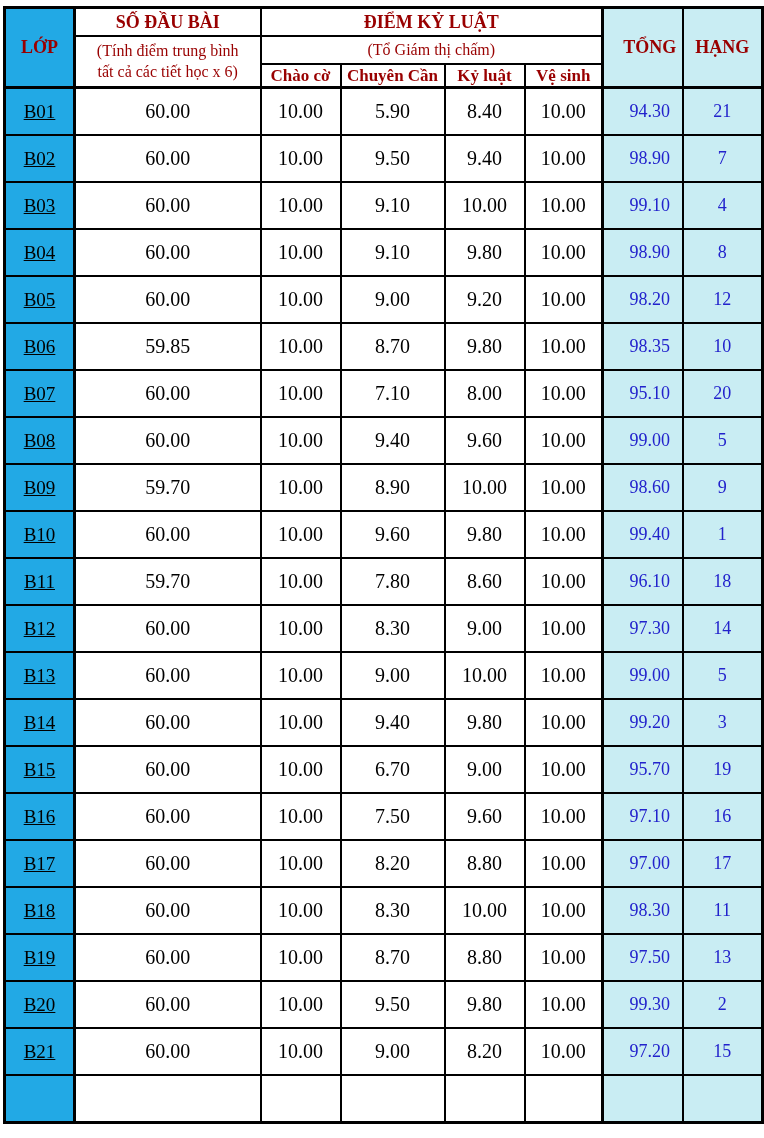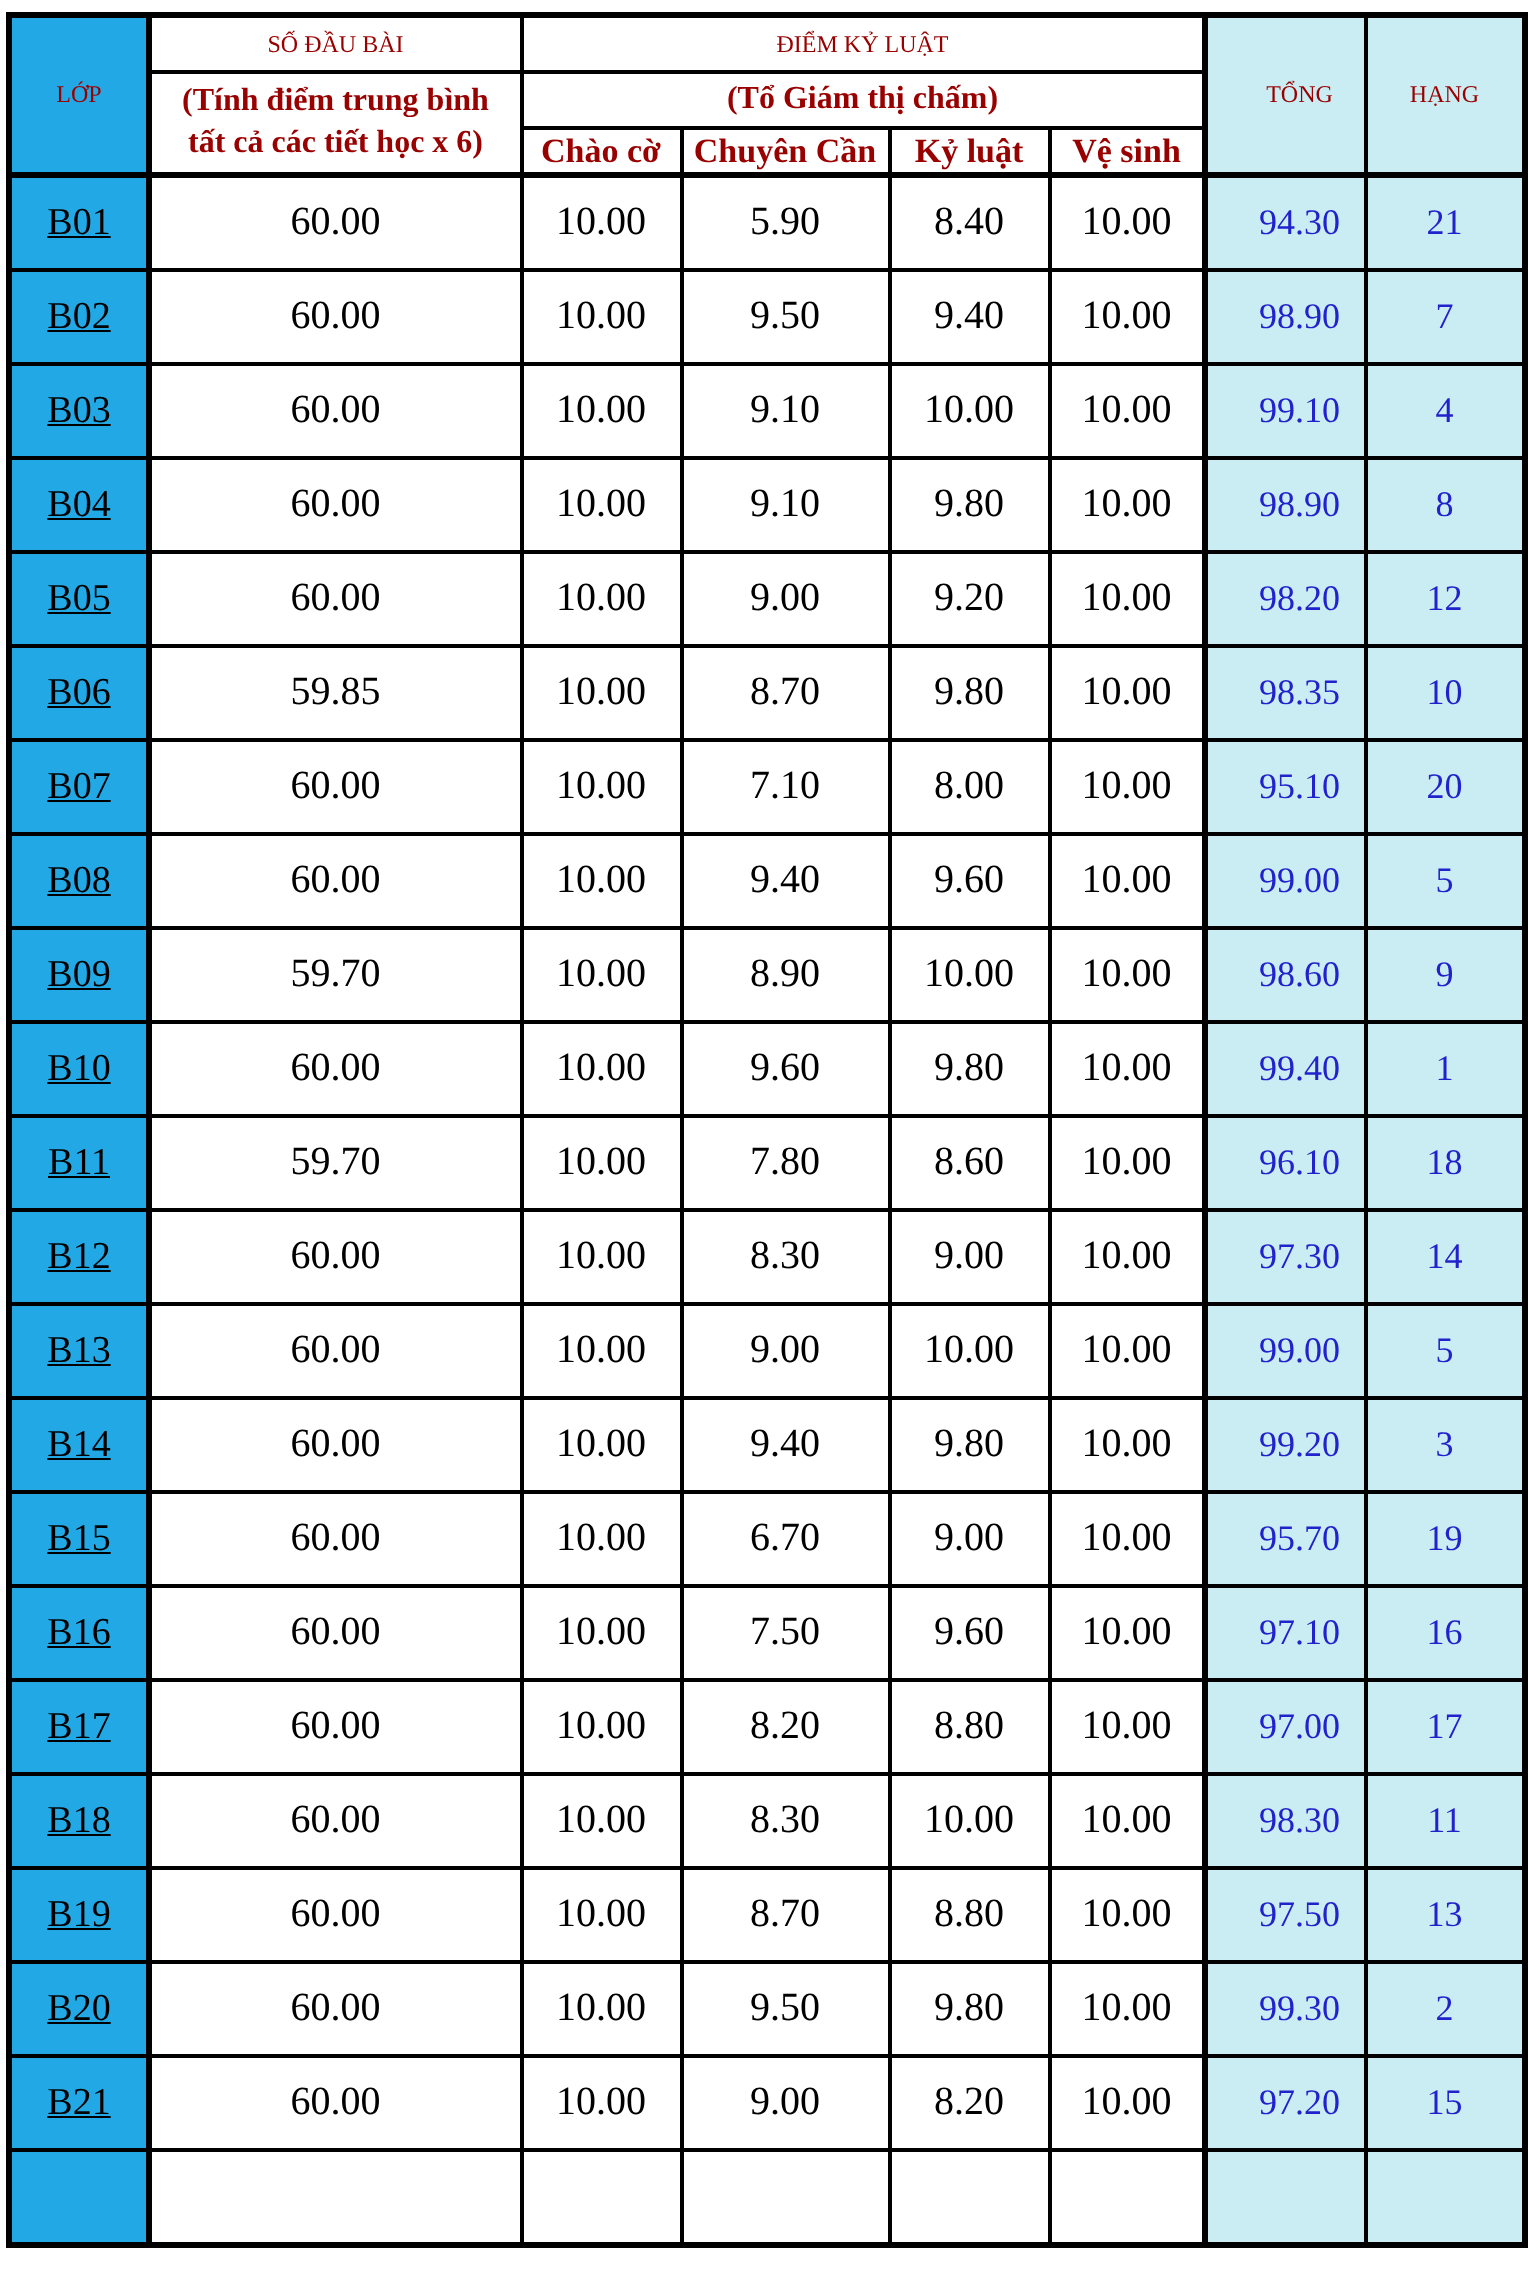--- a/index.html
+++ b/index.html
@@ -29,27 +29,27 @@
     border-collapse:collapse;table-layout:fixed;width:758px;
     margin:6px 0 0 3px;background:#fff;
   }
   th,td{
     border:2px solid var(--border);
     text-align:center;vertical-align:middle;
     overflow:hidden;padding:0;
   }
   table{border:3px solid var(--border);}
   thead th{color:var(--maroon);}
-  .h-main{font-size:12px;font-weight:normal;}
+  .h-main{font-size:18px;font-weight:bold;}
   .h-note{font-size:16px;font-weight:normal;line-height:1.3;}
   .h-sub{font-size:17px;font-weight:bold;}
   .lop-h{background:var(--class-bg);border-right-width:3px;}
   .cyan{background:var(--summary-bg);}
   thead tr:nth-child(1) th{height:26px;}
-  thead tr:nth-child(2) th{height:26px;font-weight:bold;}
+  thead tr:nth-child(2) th{height:26px;}
   thead tr:nth-child(3) th{height:21px;}
   tbody td{height:45px;font-size:20px;color:#000;}
   tbody tr:first-child td{border-top-width:3px;}
   td.lop{background:var(--class-bg);font-size:19px;border-right-width:3px;text-decoration:underline;}
   td.tong,td.hang{
     background:var(--summary-bg);color:var(--value-blue);
     font-weight:normal;font-size:18px;
   }
   td.tong,th.tcol{border-left-width:3px;padding-left:14px;}
 </style>

